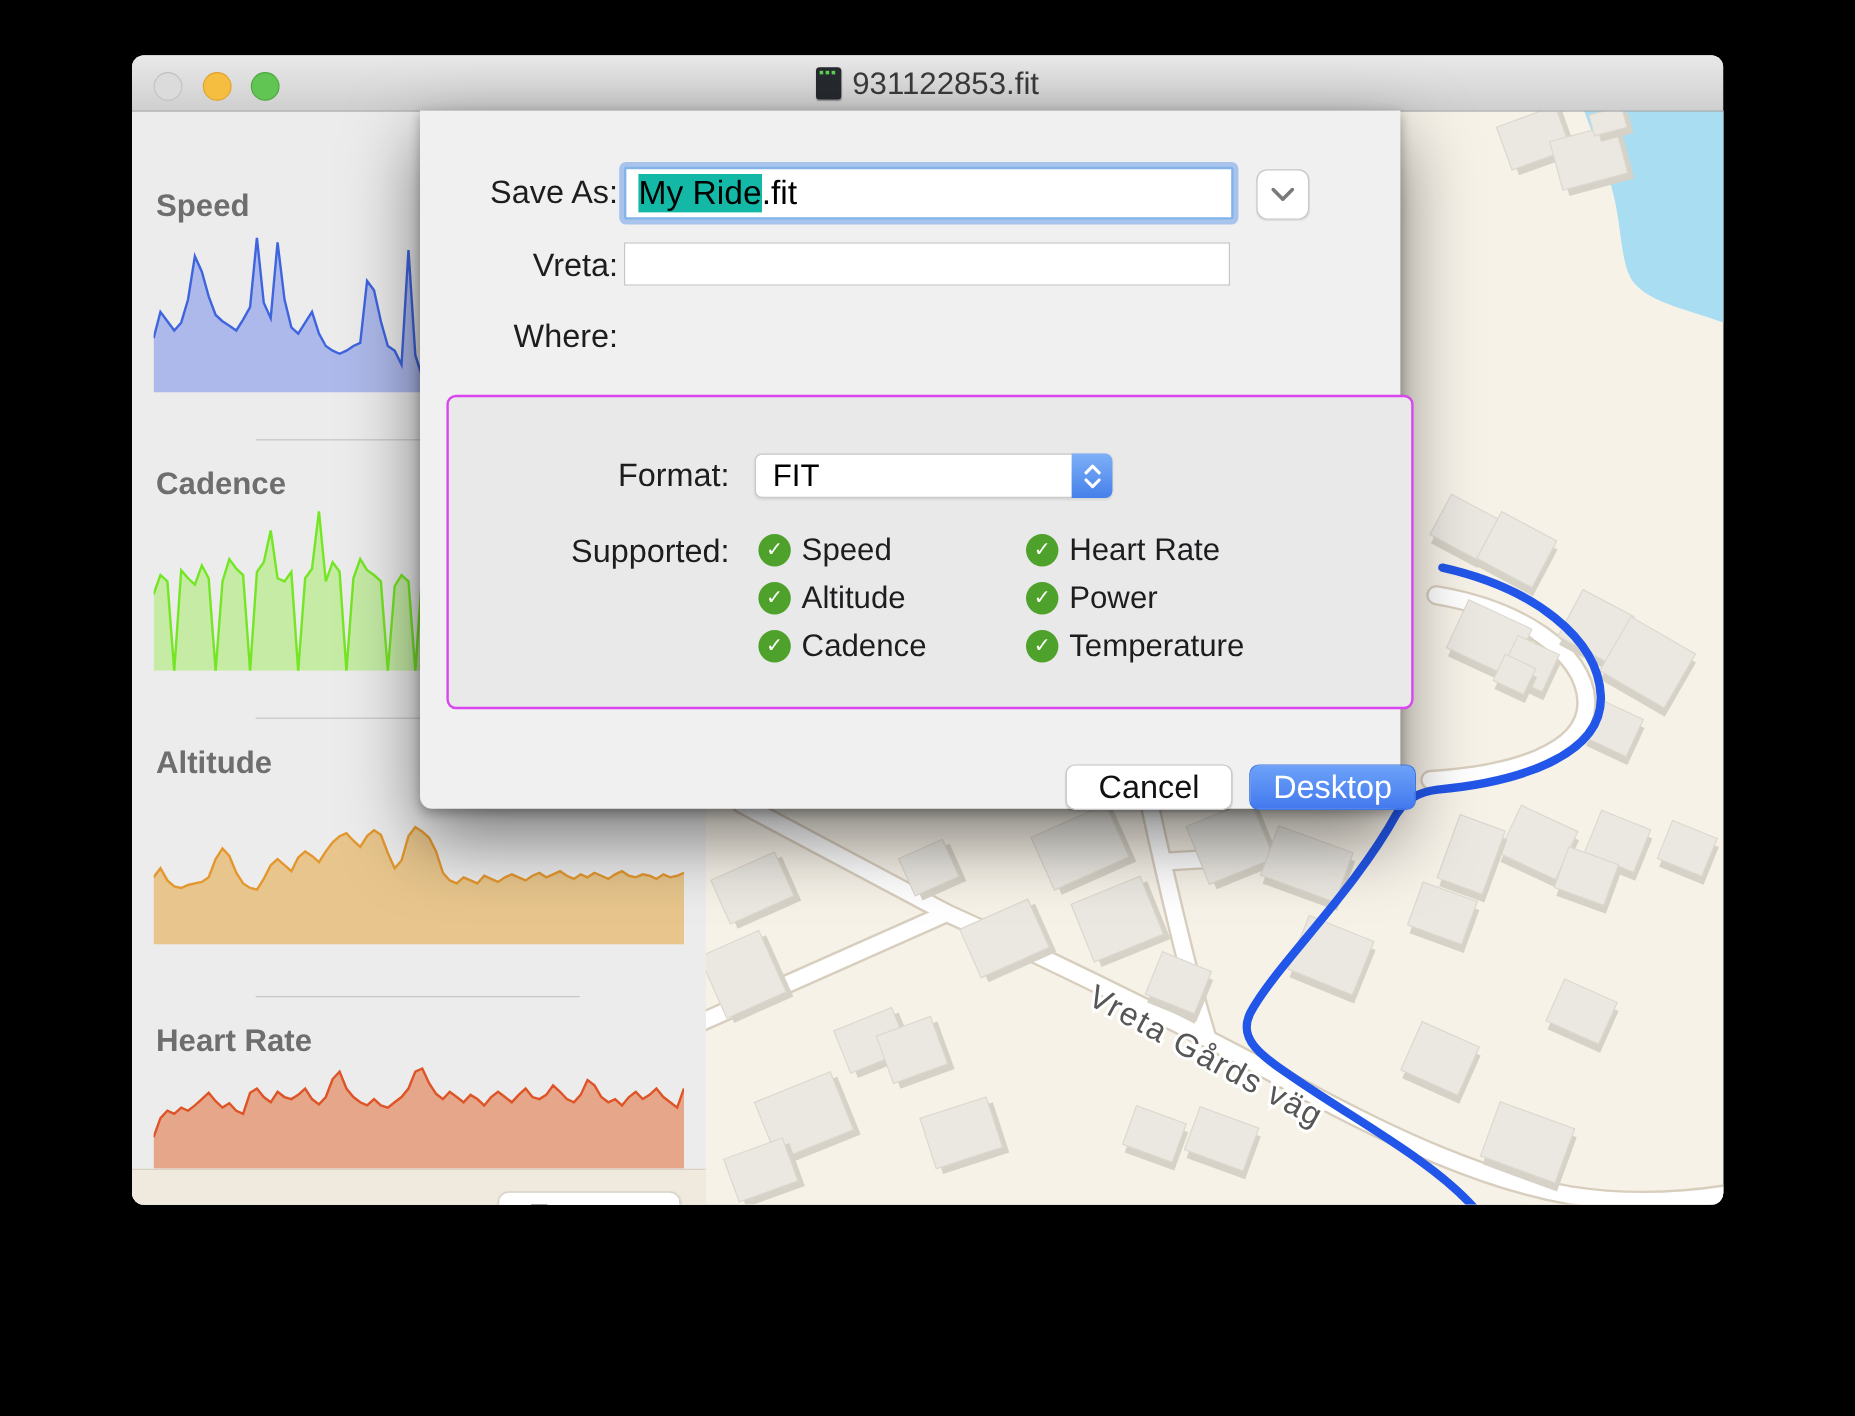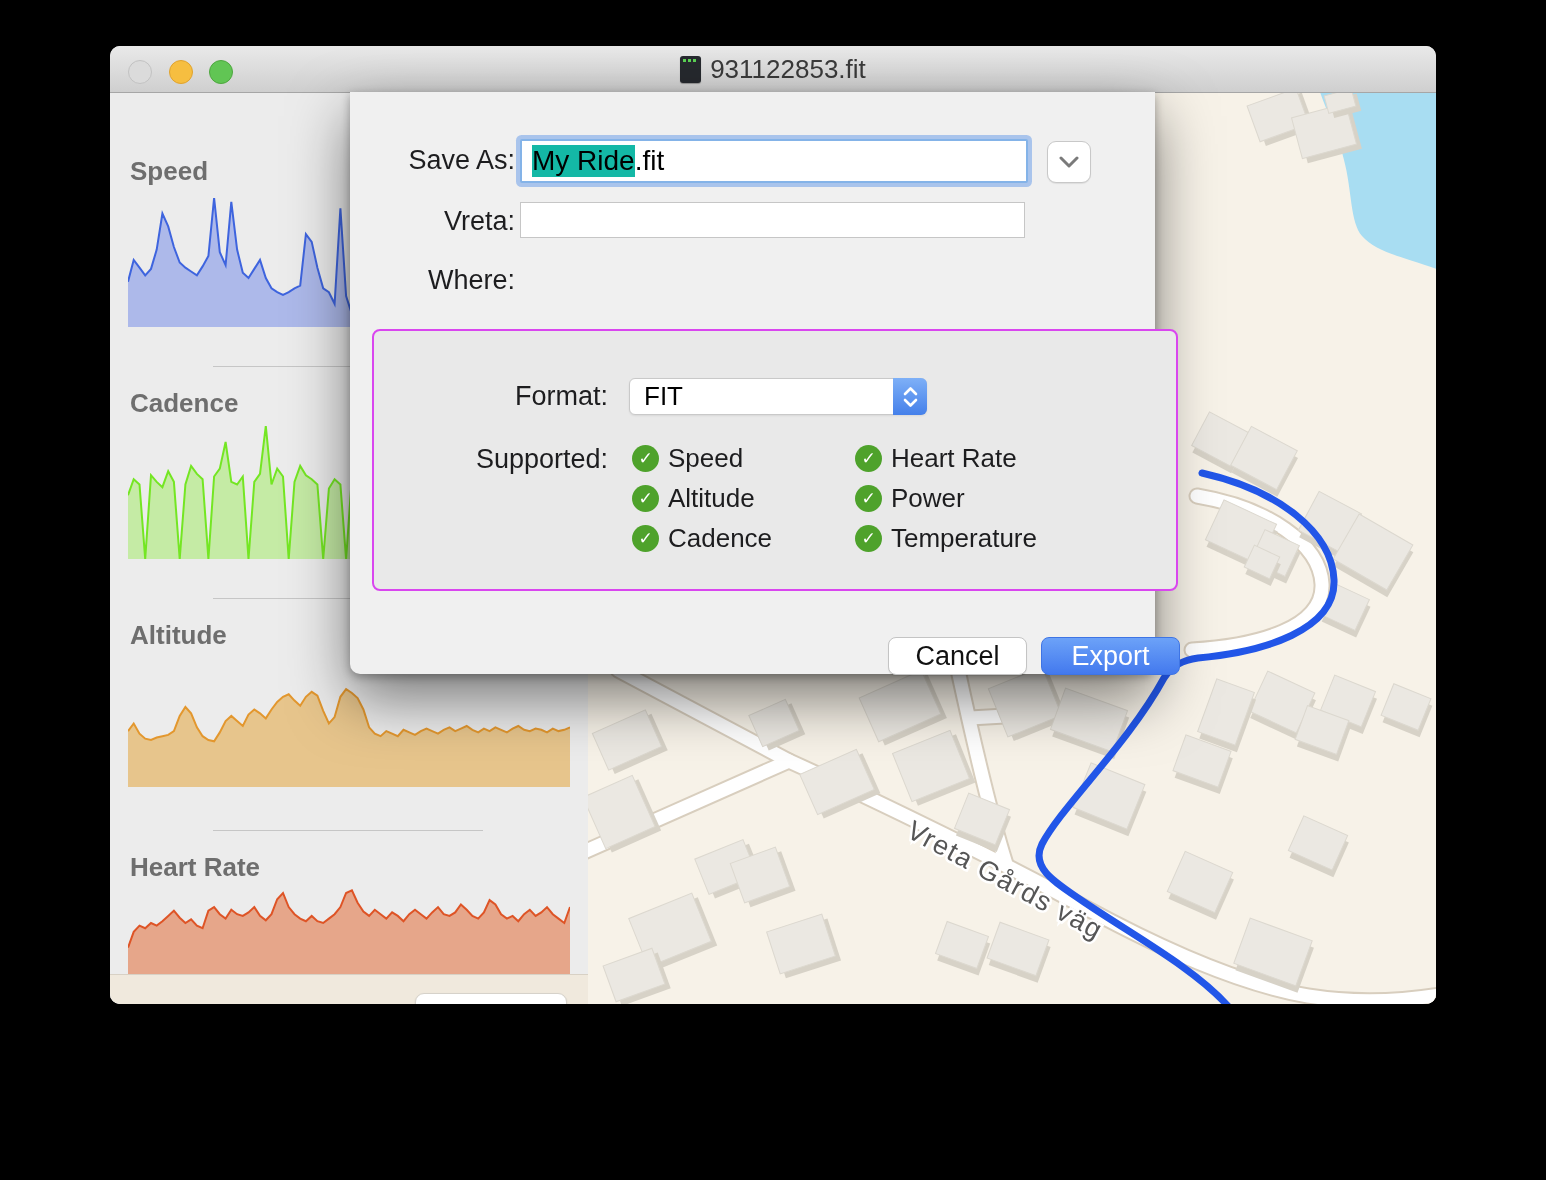--- a/index.html
+++ b/index.html
@@ -25,21 +25,21 @@
   .divider{position:absolute;left:103px;width:270px;height:1px;background:#C6C6C6;}
   .bottombar{position:absolute;left:0;top:882px;width:478px;height:76px;background:#F0E9DD;border-top:1px solid #D8D1C5;z-index:6;}
   .sb-export{position:absolute;left:305px;top:18px;width:152px;height:40px;background:#FFFFFF;border:1px solid #D6D2CA;
              border-radius:9px;font-size:26px;color:#1b1b1b;display:flex;align-items:center;justify-content:center;
              box-shadow:0 1px 2px rgba(0,0,0,.12);font-family:inherit;}
   
   .map{position:absolute;left:478px;top:46px;width:849px;height:912px;background:#F7F2E8;z-index:1;}
   .map svg{position:absolute;left:0;top:0;}
   
   .sheet{position:absolute;left:240px;top:46px;width:805px;height:582px;background:#F0F0F0;z-index:50;
-         border-radius:0 0 10px 10px;box-shadow:0 24px 60px rgba(0,0,0,.5),0 3px 10px rgba(0,0,0,.3);}
+         border-radius:0 0 10px 10px;box-shadow:0 24px 60px rgba(0,0,0,.5),0 3px 10px rgba(0,0,0,.3);padding-left:12px;}
   .flabel{position:absolute;font-size:27px;color:#1d1d1f;text-align:right;}
   .savefield{position:absolute;left:170px;top:47px;width:508px;height:44px;background:#fff;border:2px solid #84B3E8;
              border-radius:2px;box-shadow:0 0 0 4px rgba(111,160,233,.55);box-sizing:border-box;display:flex;align-items:center;
              padding-left:10px;font-size:28px;color:#000;}
   .savefield .sel{background:#14b8a6;}
   .expander{position:absolute;left:697px;top:49px;width:42px;height:40px;background:#fff;border:1px solid #C8C8C8;border-radius:9px;
             display:flex;align-items:center;justify-content:center;box-shadow:0 1px 1px rgba(0,0,0,.08);}
   .tagsfield{position:absolute;left:170px;top:110px;width:505px;height:36px;background:#fff;border:1px solid #C6C6C6;
              box-sizing:border-box;font-size:24px;padding:0 8px;outline:none;font-family:inherit;}
   .selectbox{position:absolute;background:#fff;border:1px solid #C9C9C9;border-radius:6px;box-sizing:border-box;
@@ -270,17 +270,17 @@
             <span class="chk">✓</span>
             <span>Power</span>
           </div>
         <div class="supp" style="left:481px;top:192px;">
             <span class="chk">✓</span>
             <span>Temperature</span>
           </div>
       </div>
 
       <button class="btn cancel">Cancel</button>
-      <button class="btn export">Export</button>
+      <button class="btn export">Desktop</button>
     </div>
 
   </div>
 </div>
 
 </body></html>

